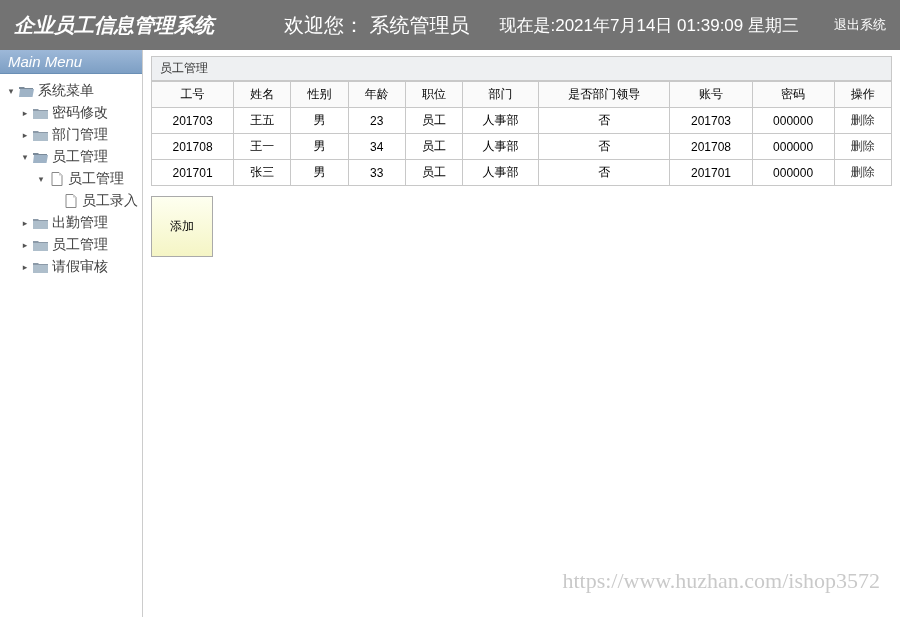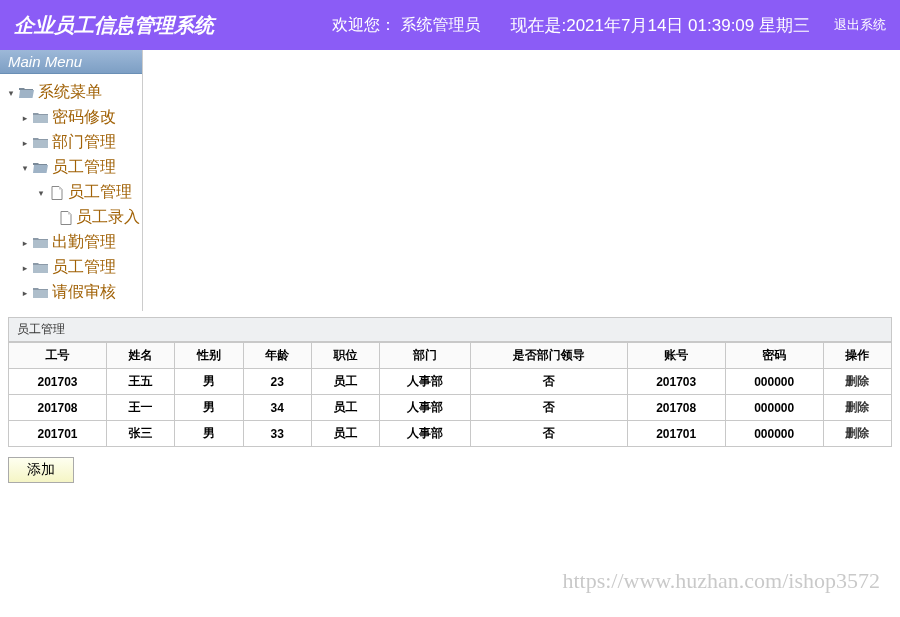--- a/index.html
+++ b/index.html
@@ -1,50 +1,50 @@
 <!DOCTYPE html>
 <html><head>
   <meta charset="utf-8">
   <style>
     * { margin: 0; padding: 0; box-sizing: border-box; }
     body { font-family: "Microsoft YaHei", Arial, sans-serif; font-size: 13px; background: #fff; width: 900px; height: 617px; overflow: hidden; position: relative; }
     
-    .header { background: #8b5cf6; color: #fff; height: 50px; display: flex; align-items: center; padding: 0 14px; }
+    .header { background: #737373; color: #fff; height: 50px; display: flex; align-items: center; padding: 0 14px; }
     .header-title { font-size: 20px; font-weight: bold; font-style: italic; flex: 0 0 auto; }
     .header-spacer { flex: 1; }
-    .header-welcome { font-size: 16px; margin-right: 30px; }
-    .header-time { font-size: 17px; margin-right: 24px; }
+    .header-welcome { font-size: 20px; margin-right: 30px; }
+    .header-time { font-size: 17px; margin-right: 35px; }
     .header-logout { font-size: 13px; cursor: pointer; text-align: right; }
     
-    .main { display: flex; height: calc(100% - 50px); flex-direction: column; }
+    .main { display: flex; height: calc(100% - 50px); }
     
     .sidebar { width: 143px; background: #fff; border-right: 1px solid #ccc; }
     .sidebar-title { background: linear-gradient(#9db8d8, #7d9fc4); color: #fff; font-style: italic; font-size: 15px; padding: 3px 8px; border-bottom: 1px solid #6a8fb5; }
     .tree { padding: 6px 2px; color: #333; }
     .tree-node { display: flex; align-items: center; padding: 2px 0; cursor: pointer; white-space: nowrap; }
     .tree-toggle { width: 10px; display: inline-flex; justify-content: center; color: #555; font-size: 9px; }
     .tree-icon { width: 16px; height: 14px; margin: 0 3px; display: inline-flex; align-items: center; justify-content: center; }
-    .tree-label { font-size: 16px; color: #a16207; }
+    .tree-label { font-size: 14px; color: #404040; }
     .indent-0 { padding-left: 4px; }
     .indent-1 { padding-left: 18px; }
     .indent-2 { padding-left: 34px; }
     .indent-3 { padding-left: 48px; text-align: center; }
     
     .folder-icon svg, .file-icon svg { display: block; }
     
     .content { flex: 1; padding: 6px 8px; }
     .panel-header { background: #eef0f2; border: 1px solid #c8c8c8; padding: 3px 8px; font-size: 12px; color: #333; }
     
     .data-table { width: 100%; border-collapse: collapse; margin-top: 0; }
-    .data-table th, .data-table td { border: 1px solid #c8c8c8; padding: 4px 6px; text-align: center; font-size: 12px; font-weight: bold; }
+    .data-table th, .data-table td { border: 1px solid #c8c8c8; padding: 4px 6px; text-align: center; font-size: 12px; font-weight: normal; }
     .data-table th { background: #fafafa; }
     .data-table td { background: #fff; }
     .delete-link { color: #333; cursor: pointer; }
     
-    .add-btn { margin-top: 10px; display: inline-block; background: linear-gradient(#fefff0, #f5f5c5); border: 1px solid #aaa; padding: 3px 18px; font-size: 14px; cursor: pointer; }
+    .add-btn { margin-top: 10px; display: inline-block; background: linear-gradient(#fefff0, #f5f5c5); border: 1px solid #aaa; padding: 21px 18px; font-size: 12px; cursor: pointer; }
     
     .watermark { position: absolute; bottom: 23px; right: 20px; font-size: 22px; color: rgba(120,120,120,0.4); font-family: serif; pointer-events: none; }
   </style>
 </head>
 <body>
 
 <div class="header">
   <div class="header-title">企业员工信息管理系统</div>
   <div class="header-spacer"></div>
   <div class="header-welcome">

